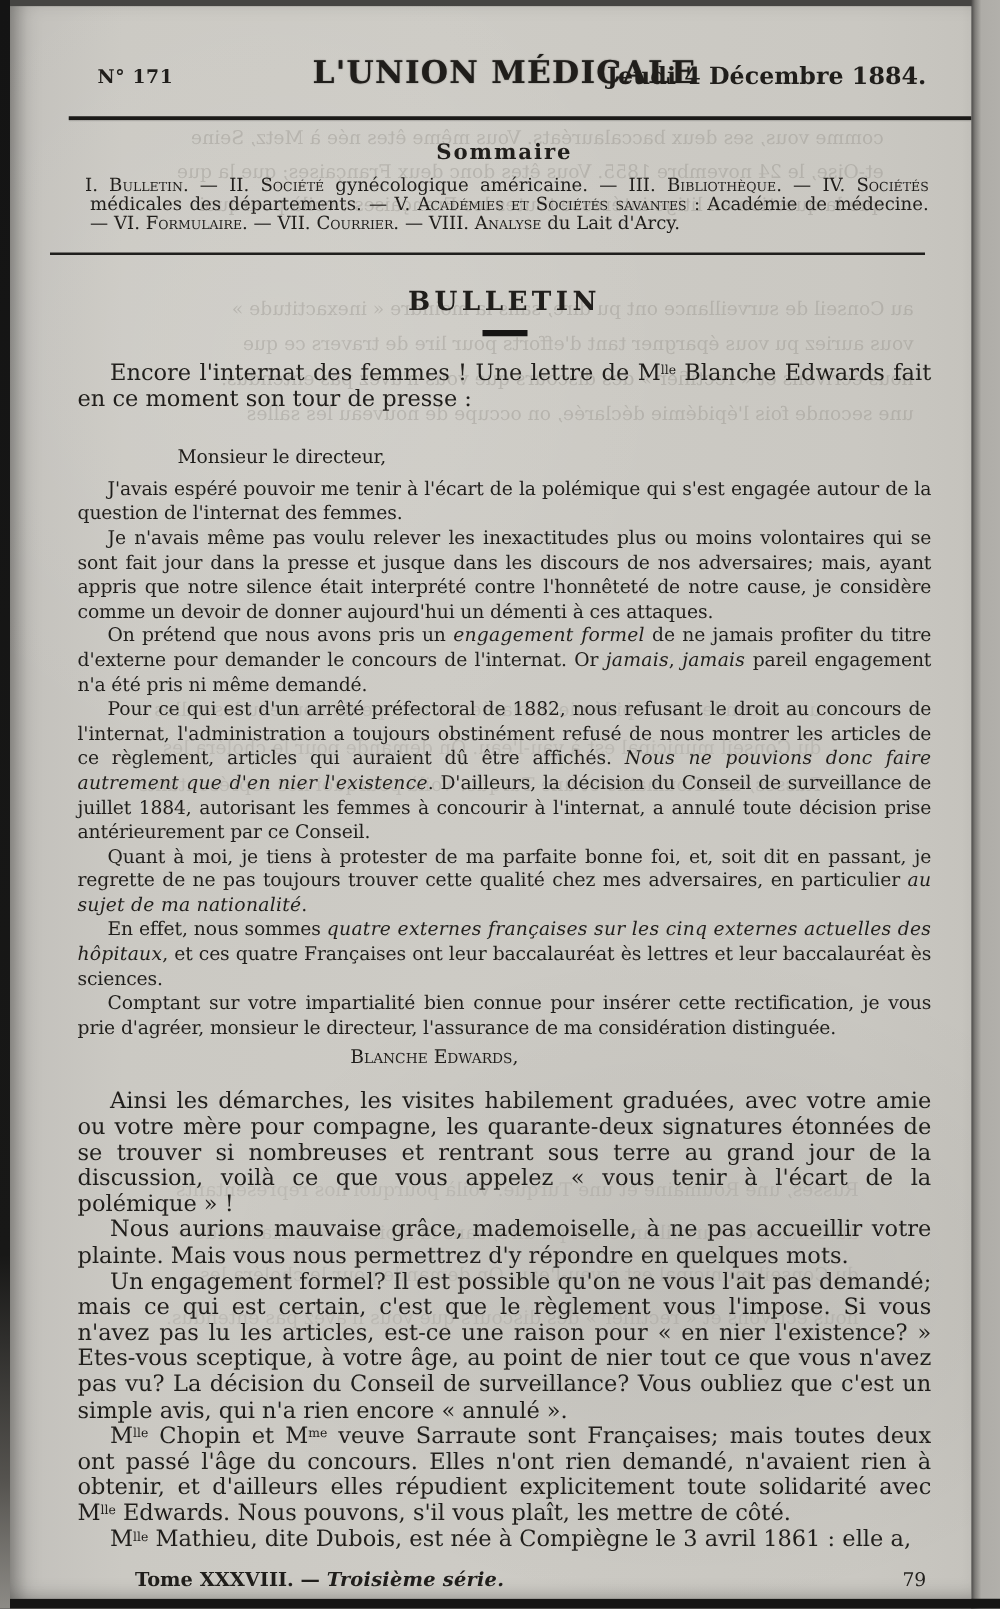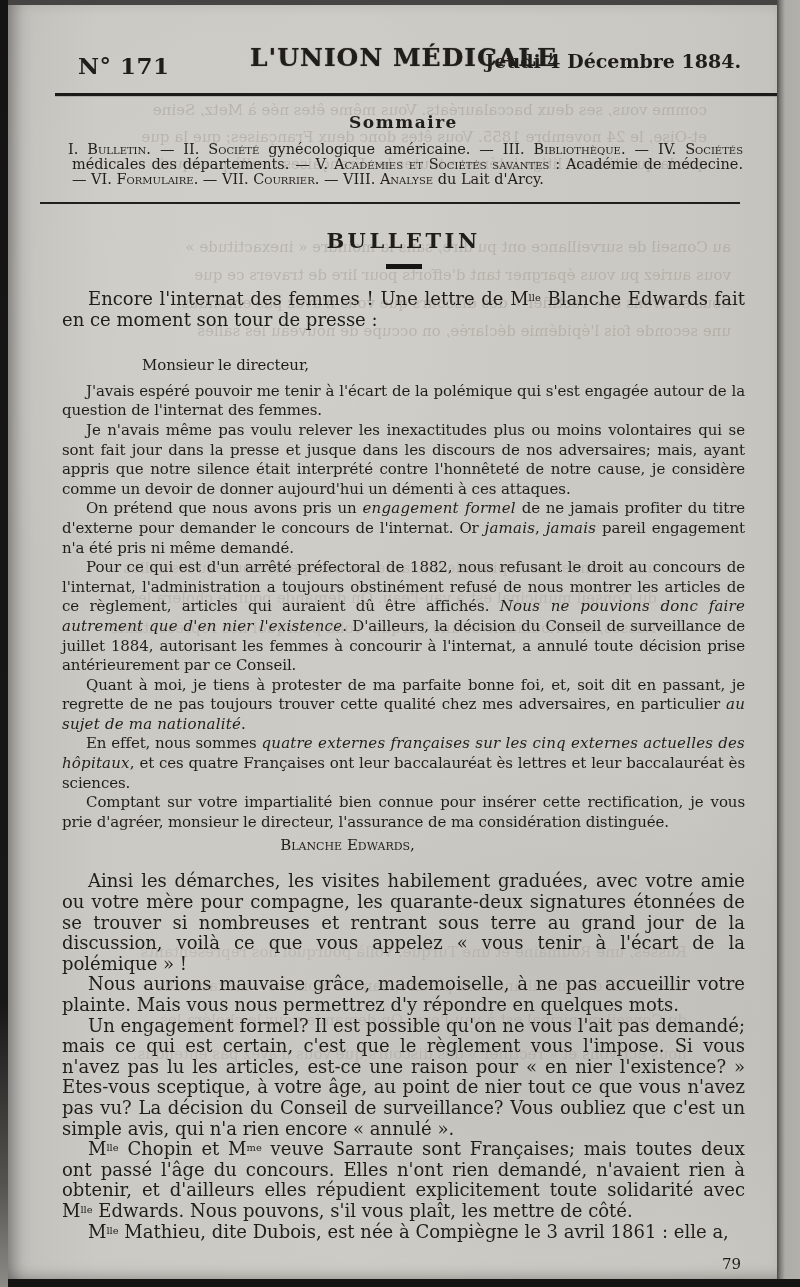--- a/index.html
+++ b/index.html
@@ -34,21 +34,21 @@
   .bleed.b-a div{line-height:27px;}
   .bleed.b-b{top:228px;padding:0 36px 0 46px;}
   .bleed.b-b div{line-height:28px;}
   .bleed.b-c{top:548px;padding:0 30px 0 120px;opacity:.22;}
   .bleed.b-c div{line-height:30px;}
   .bleed.b-d{top:930px;padding:0 26px 0 90px;opacity:.20;}
   .bleed.b-d div{line-height:34px;}
   
   .content{position:relative;z-index:1;padding:38px 32px 0 54px;}
   .masthead-row{position:relative;height:42px;}
-  .issue-no{position:absolute;left:16px;top:9px;font-size:23px;font-weight:bold;letter-spacing:.5px;}
+  .issue-no{position:absolute;left:16px;top:9px;font-size:15px;font-weight:bold;letter-spacing:.5px;}
   .masthead{position:absolute;left:50%;top:0;transform:translateX(-50%);
     font-size:25px;font-weight:bold;letter-spacing:1px;white-space:nowrap;
     text-shadow:0 0 1px rgba(20,18,16,.65);text-align:right;}
   .issue-date{position:absolute;right:4px;top:7px;font-size:19px;font-weight:bold;white-space:nowrap;}
   .rule1{height:3px;background:#1b1a18;margin:8px -40px 0 -7px;box-shadow:0 1px 0 rgba(0,0,0,.15);}
   .sommaire-title{margin-top:16px;text-align:center;font-size:17px;font-weight:bold;letter-spacing:1.5px;}
   .sommaire-text{margin:10px 2px 0 10px;text-indent:-4px;font-size:14.5px;line-height:15px;text-align:justify;}
   .rule2{height:2px;background:#201f1d;width:700px;margin:15px 0 0 -22px;}
   .bulletin-heading{margin-top:24px;text-align:center;font-size:21px;font-weight:bold;letter-spacing:3.5px;}
   .heading-dash{width:36px;height:5px;background:#161514;margin:11px auto 0;}
@@ -138,18 +138,19 @@
     <div class="response">
       <p class="t-lg">Ainsi les démarches, les visites habilement graduées, avec votre amie ou votre mère pour compagne, les quarante-deux signatures étonnées de se trouver si nombreuses et rentrant sous terre au grand jour de la discussion, voilà ce que vous appelez « vous tenir à l'écart de la polémique » !</p>
       <p class="t-lg">Nous aurions mauvaise grâce, mademoiselle, à ne pas accueillir votre plainte. Mais vous nous permettrez d'y répondre en quelques mots.</p>
       <p class="t-lg">Un engagement formel? Il est possible qu'on ne vous l'ait pas demandé; mais ce qui est certain, c'est que le règlement vous l'impose. Si vous n'avez pas lu les articles, est-ce une raison pour « en nier l'existence? » Etes-vous sceptique, à votre âge, au point de nier tout ce que vous n'avez pas vu? La décision du Conseil de surveillance? Vous oubliez que c'est un simple avis, qui n'a rien encore « annulé ».</p>
       <p class="t-lg">M<sup>lle</sup> Chopin et M<sup>me</sup> veuve Sarraute sont Françaises; mais toutes deux ont passé l'âge du concours. Elles n'ont rien demandé, n'avaient rien à obtenir, et d'ailleurs elles répudient explicitement toute solidarité avec M<sup>lle</sup> Edwards. Nous pouvons, s'il vous plaît, les mettre de côté.</p>
       <p class="t-lg">M<sup>lle</sup> Mathieu, dite Dubois, est née à Compiègne le 3 avril 1861 : elle a,</p>
     </div>
   </div>
 
   <div class="footer">
+    <span class="footer-left">Tome XXXVIII. — <i>Troisième série.</i></span>
     <span class="footer-page">79</span>
   </div>
 
 </div>
 
 <div class="edge-left"></div>
 
 </body></html>

